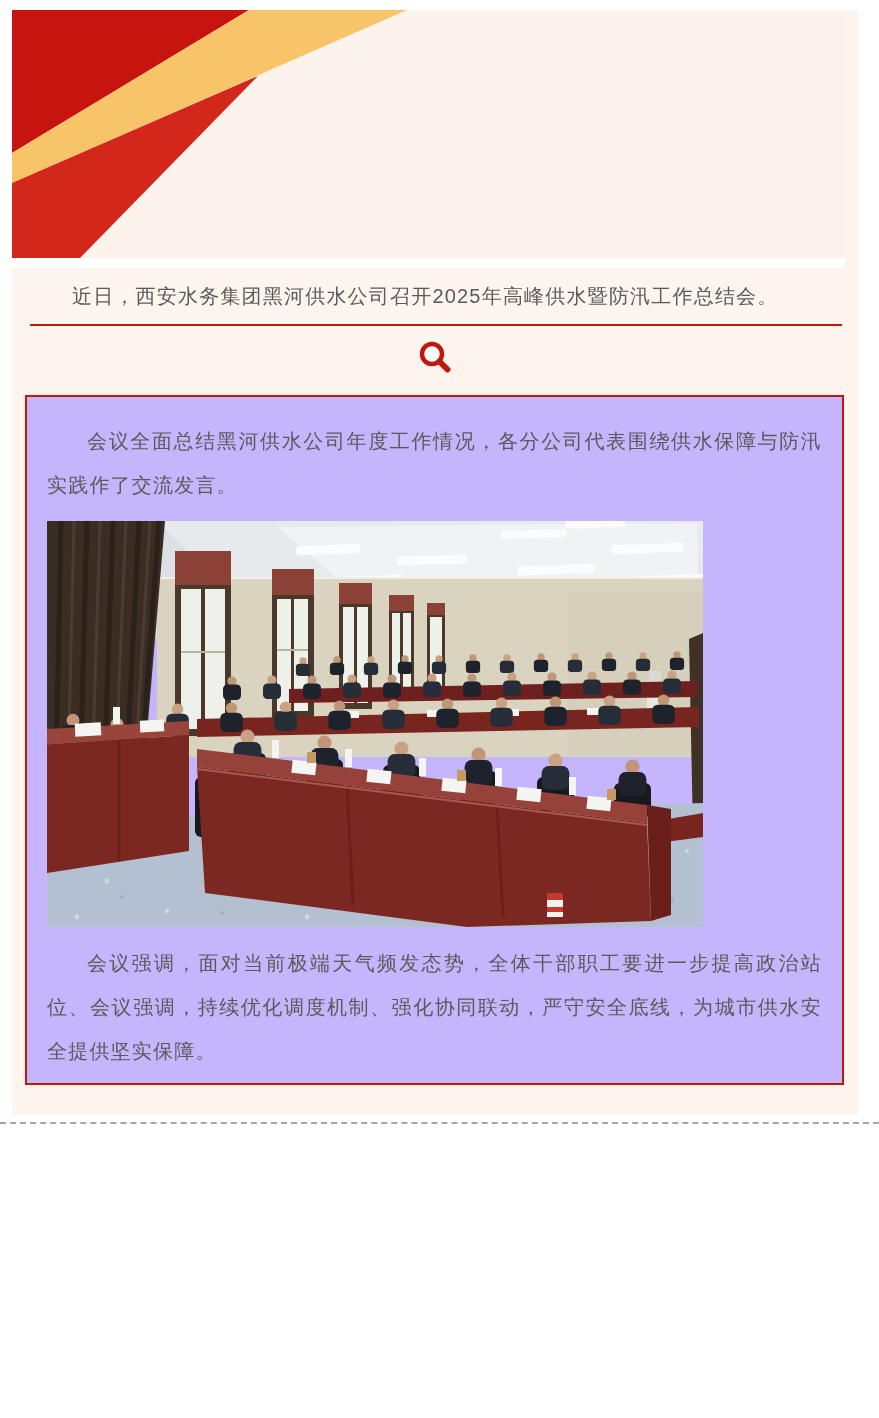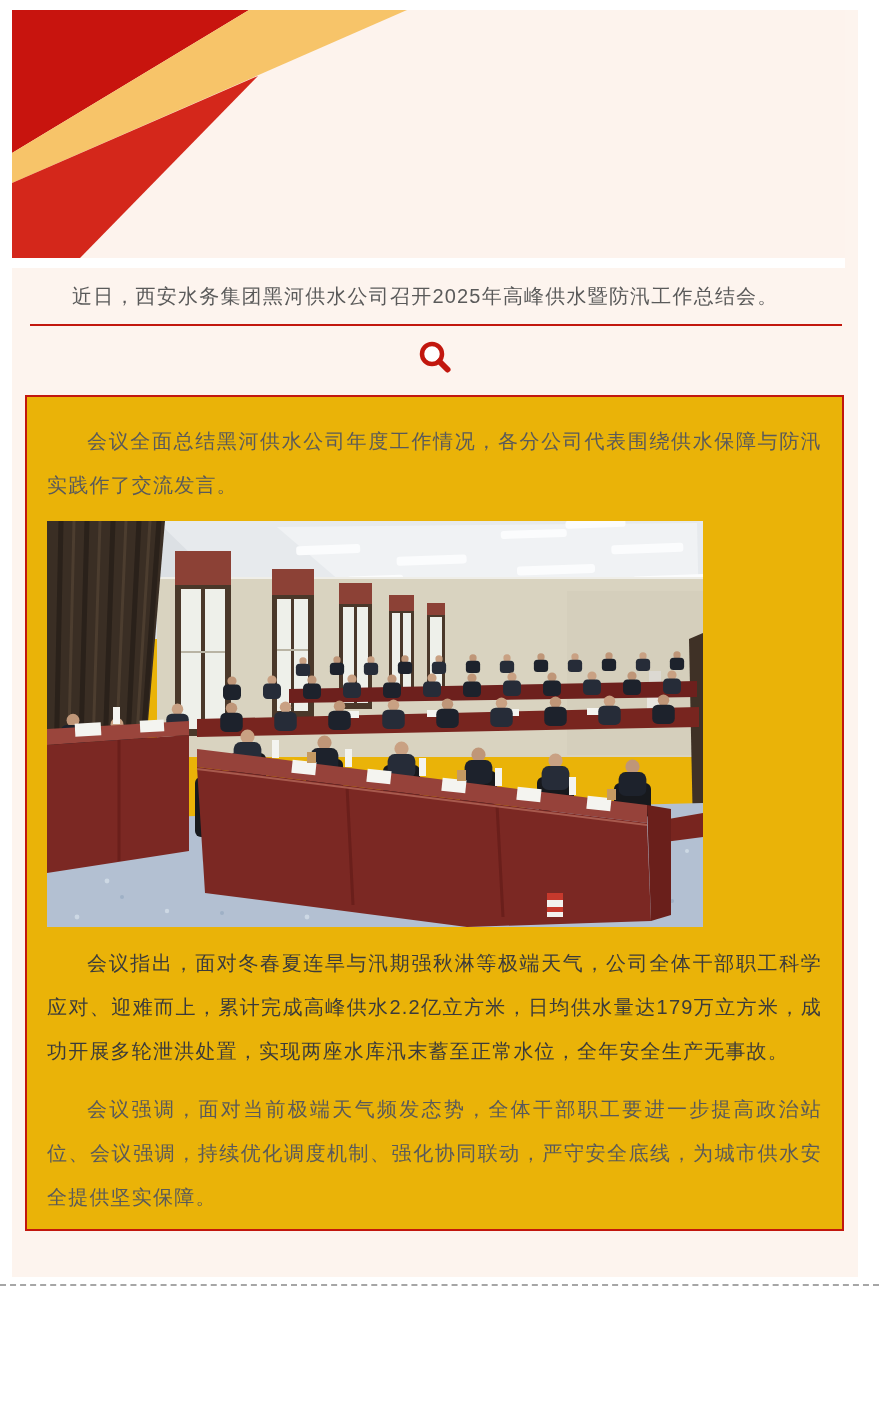--- a/index.html
+++ b/index.html
@@ -4,21 +4,21 @@
 <style>
   html,body{margin:0;padding:0;}
   body{
     width:879px;height:1418px;background:#ffffff;
     font-family:"Liberation Sans","DejaVu Sans",sans-serif;
     overflow:hidden;
   }
   .content-section{
     margin:10px 21px 0 12px;            
     background:#fdf4ee;
-    padding-bottom:46px;
+    padding-bottom:30px;
   }
   .banner-svg{display:block;width:833px;height:248px;}
   .banner-strip{width:833px;height:10px;background:#ffffff;}
 
   p.article-p{
     margin:0;
     font-size:20px;
     line-height:44px;
     letter-spacing:1.2px;
     color:#5a5a5a;
@@ -26,21 +26,21 @@
     text-indent:2em;
   }
   .intro-wrap{padding:6px 20px 0 20px;}
   .red-divider{height:2px;background:#c2170e;margin:6px 16px 0 18px;}
   .icon-row{text-align:center;margin-top:12px;height:40px;}
   .icon-row svg{display:inline-block;vertical-align:top;}
 
   .content-box{
     margin:17px 14px 0 13px;
     border:2px solid #c2170e;
-    background:#eab308;
+    background:#c4b5fd;
     padding:22px 20px 10px 20px;
   }
   .content-box p.article-p{margin:0 0 14px 0;}
   .content-box p.article-p.emphasis{color:#3b3b3b;}
   .content-box p.article-p:last-child{margin-bottom:0;}
   .photo-frame{width:656px;height:406px;margin:0 0 14px 0;}
   .photo-frame svg{display:block;width:656px;height:406px;}
 
   .bottom-dashes{border-top:2px dashed #a6a6a6;margin-top:7px;width:879px;}
 </style>
@@ -286,19 +286,18 @@
           <rect x="410" y="249" width="9" height="11"></rect>
           <rect x="560" y="268" width="9" height="11"></rect>
         </g>
 
         <rect x="500" y="372" width="16" height="24" fill="#f2f2ee"></rect>
         <rect x="500" y="372" width="16" height="7" fill="#c6392c"></rect>
         <rect x="500" y="386" width="16" height="5" fill="#c6392c"></rect>
       </svg>
     </div>
 
-    <p class="article-p emphasis">会议指出，面对冬春夏连旱与汛期强秋淋等极端天气，公司全体干部职工科学应对、迎难而上，累计完成高峰供水2.2亿立方米，日均供水量达179万立方米，成功开展多轮泄洪处置，实现两座水库汛末蓄至正常水位，全年安全生产无事故。</p>
     <p class="article-p">会议强调，面对当前极端天气频发态势，全体干部职工要进一步提高政治站位、会议强调，持续优化调度机制、强化协同联动，严守安全底线，为城市供水安全提供坚实保障。</p>
   </div>
 
 </div>
 
 <div class="bottom-dashes"></div>
 
 </body></html>

